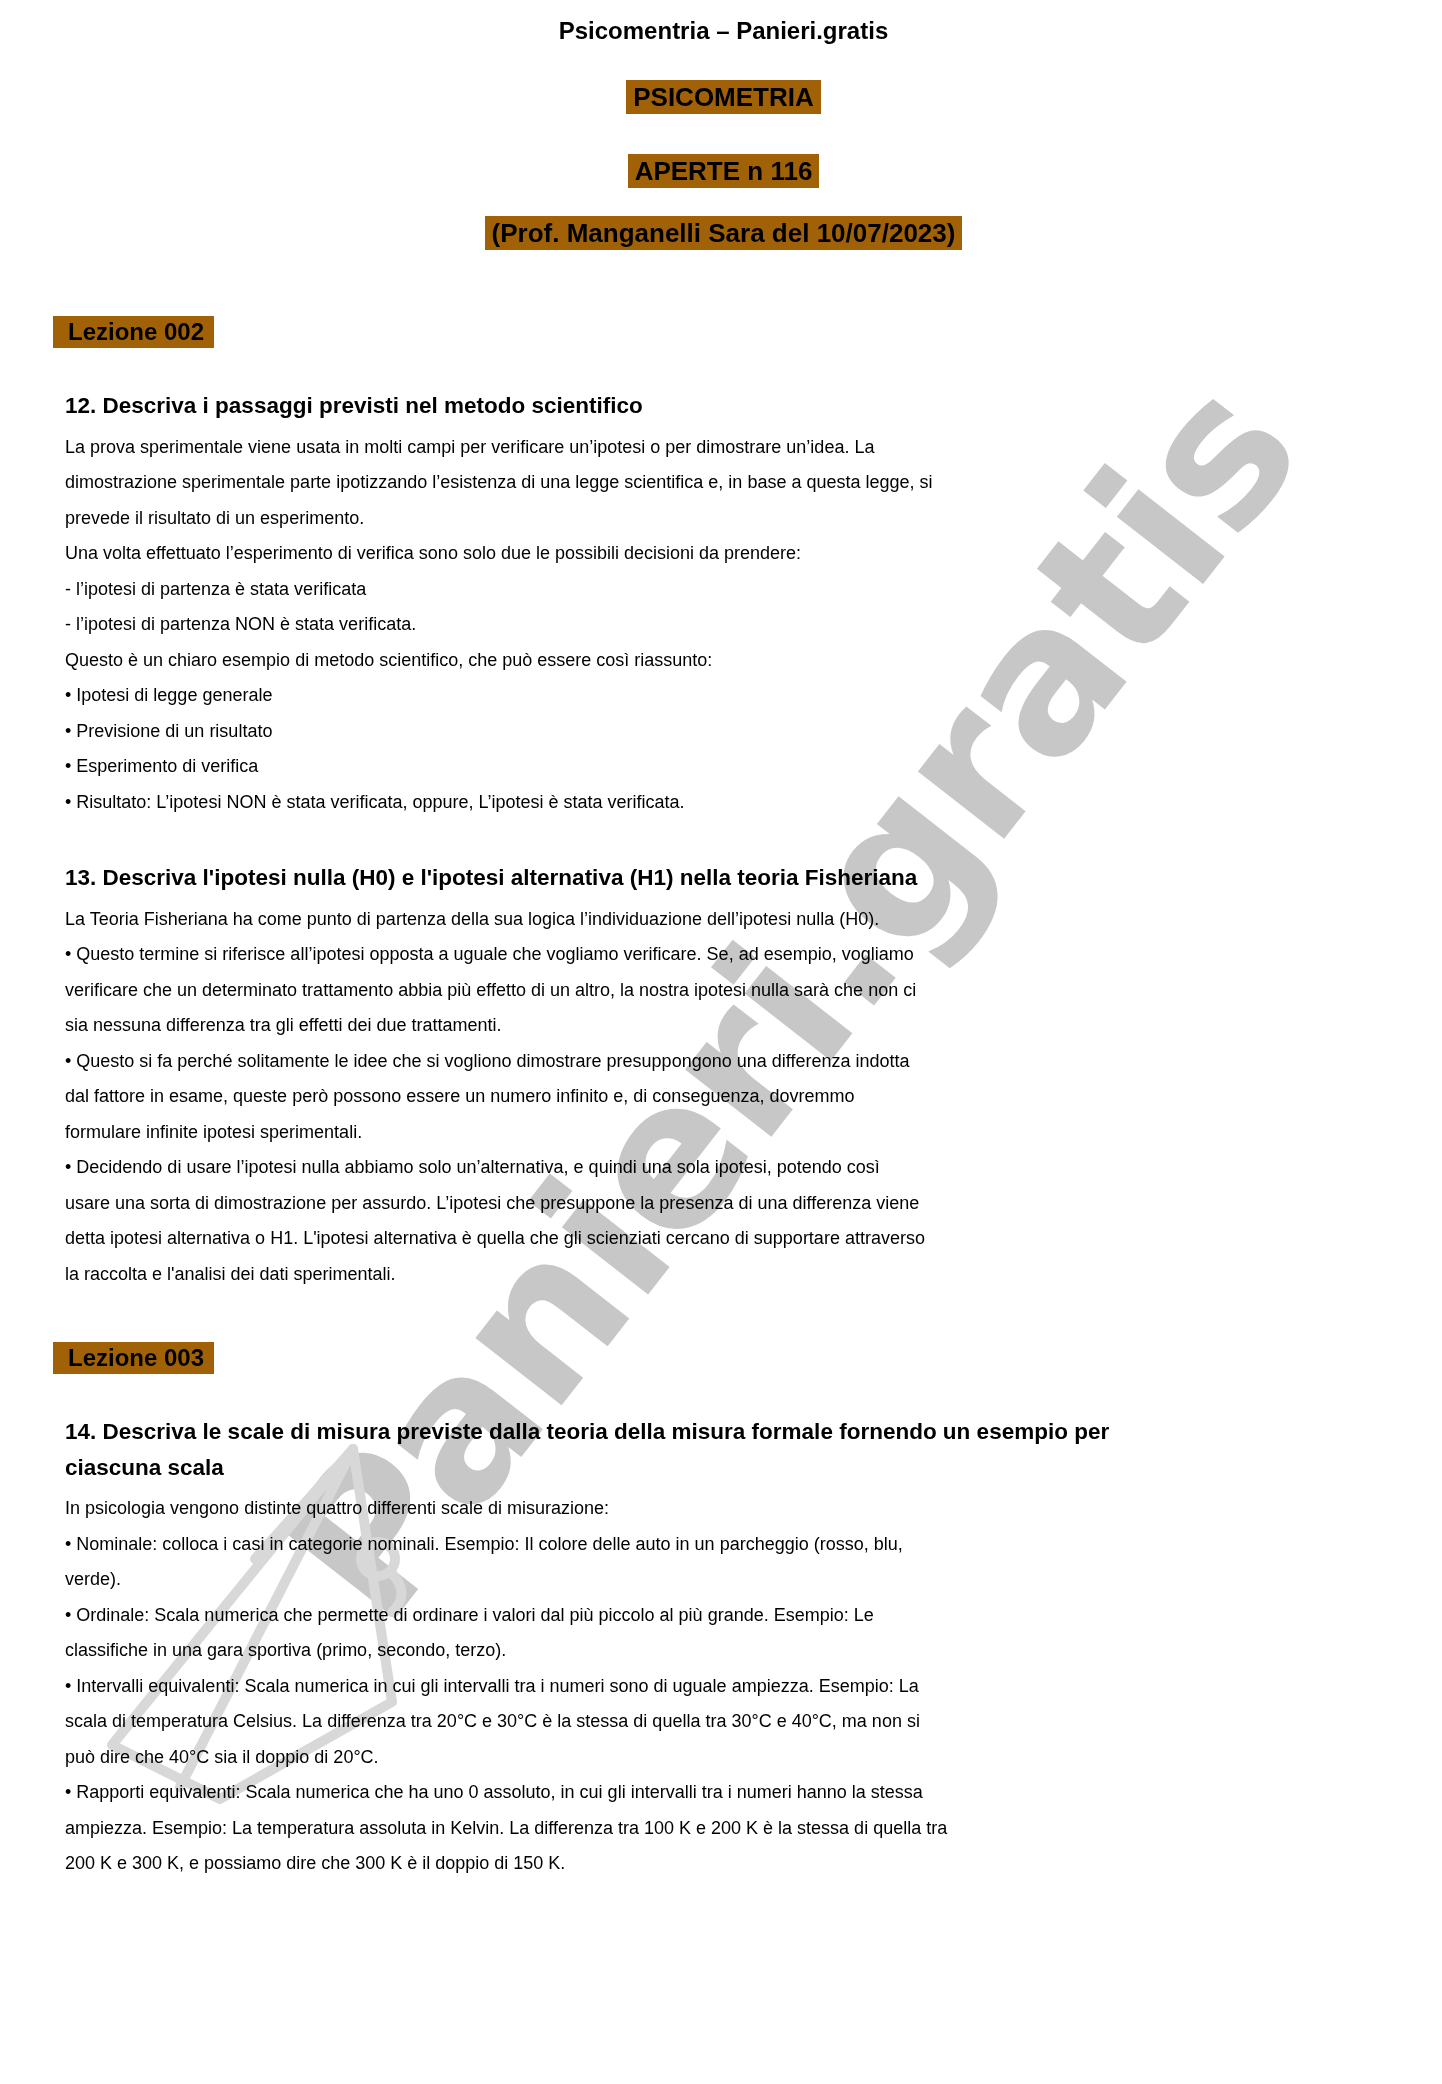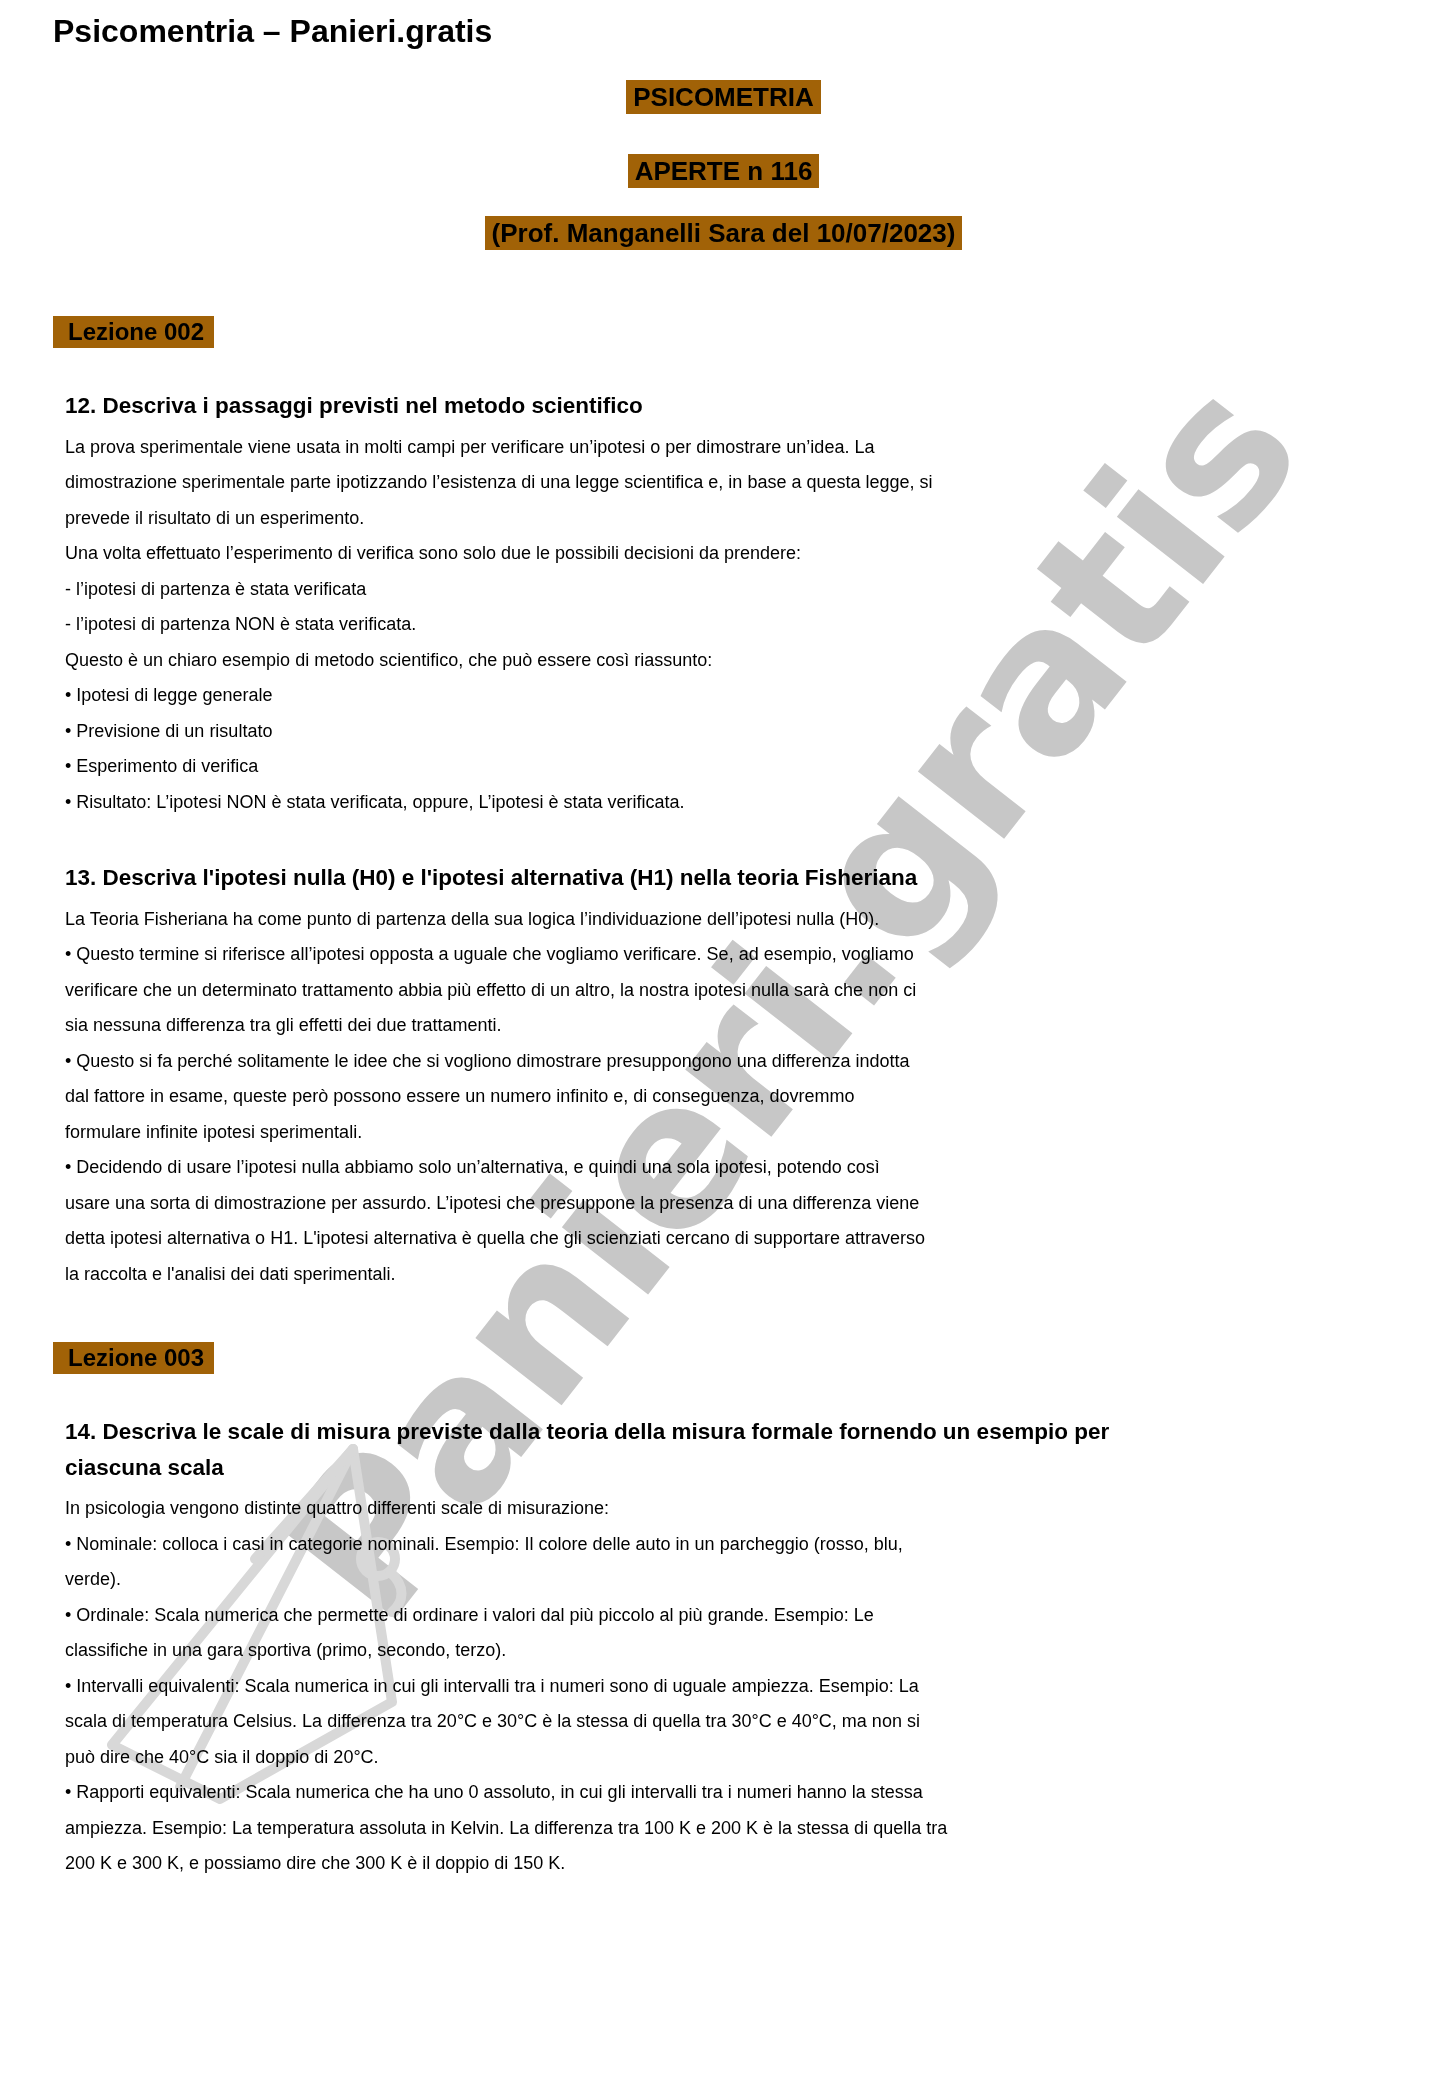--- a/index.html
+++ b/index.html
@@ -12,21 +12,21 @@
   .watermark-text{
     position:absolute;left:790px;top:1000px;z-index:0;
     transform:translate(-50%,-50%) rotate(-52deg);
     font-family:"DejaVu Sans",sans-serif;font-weight:bold;
     font-size:200px;letter-spacing:-2px;color:#c7c7c7;white-space:nowrap;
     user-select:none;pointer-events:none;
   }
   .watermark-logo{position:absolute;left:70px;top:1392px;z-index:0;pointer-events:none;}
   
   .content{position:relative;z-index:1;padding:16px 48px 0 53px;}
-  .doc-header{text-align:left;font-weight:bold;font-size:32px;line-height:30px;}
+  .doc-header{text-align:center;font-weight:bold;font-size:24px;line-height:30px;}
   .titles{text-align:center;}
   .title-line{line-height:0;}
   .t1{margin-top:34px;} .t2{margin-top:40px;} .t3{margin-top:28px;}
   .hl{background:#a16207;}
   .title-text{display:inline-block;font-weight:bold;font-size:26px;line-height:26px;padding:4px 7px;}
   .lez{line-height:0;}
   .lez2{margin-top:66px;} .lez3{margin-top:50px;}
   .lez-text{display:inline-block;font-weight:bold;font-size:24px;line-height:24px;padding:4px 10px 4px 15px;}
   .qblock{margin:12px;}
   .qheading{font-weight:bold;font-size:22.5px;line-height:35.5px;margin-top:40px;margin-bottom:6px;}

